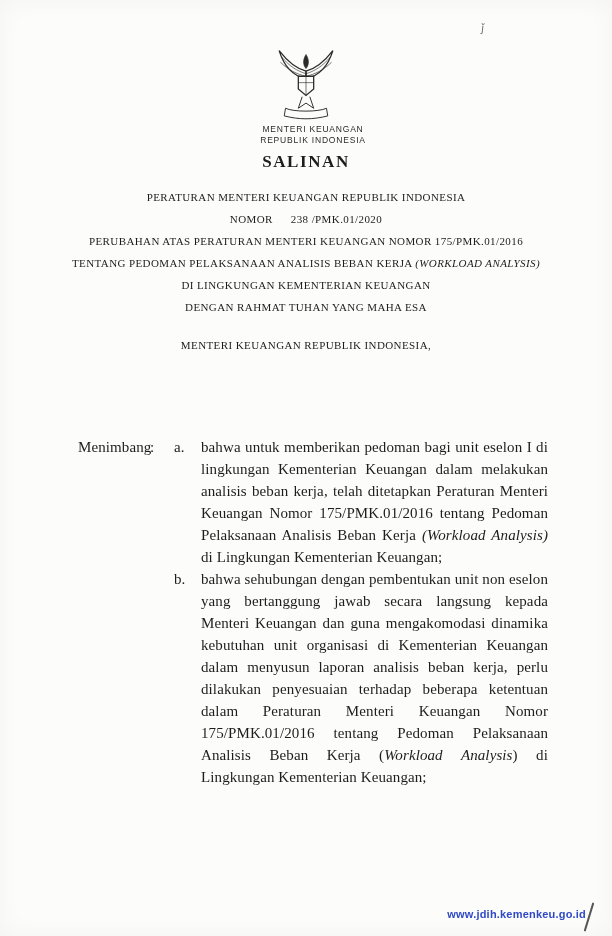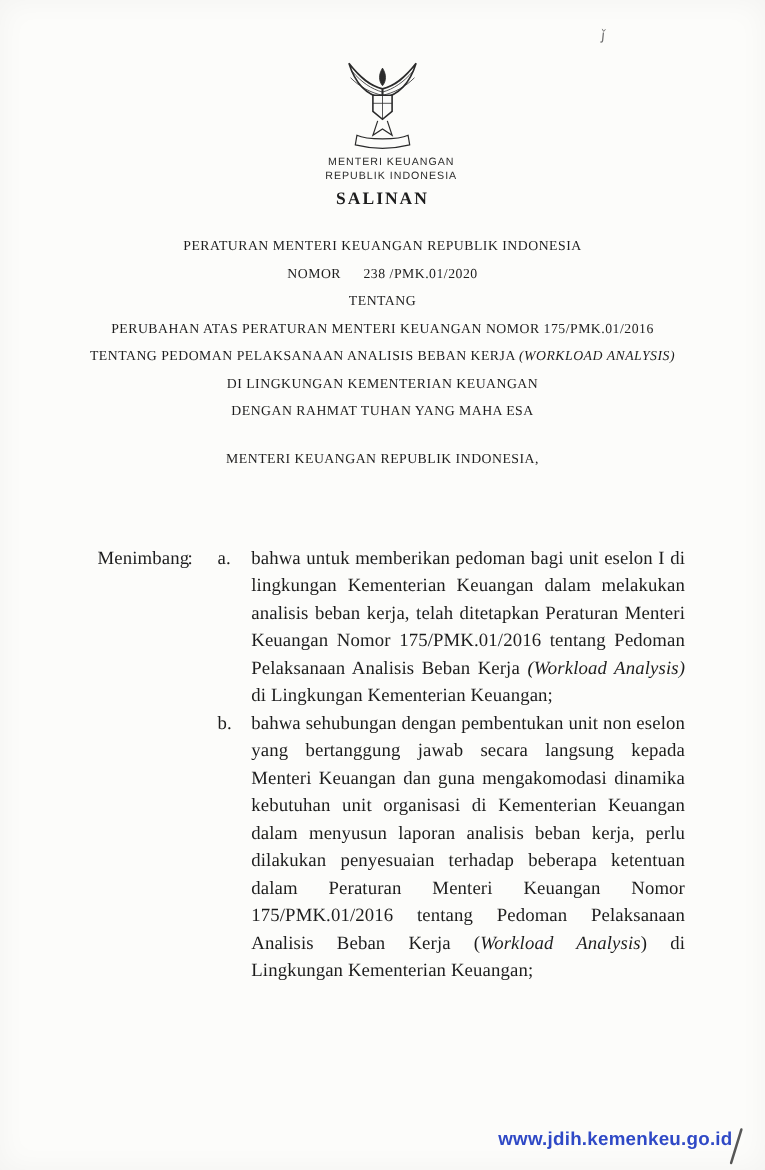--- a/index.html
+++ b/index.html
@@ -50,21 +50,21 @@
     padding-left: 14px;
   }
 
   .salinan {
     position: absolute;
     top: 152px;
     left: 0;
     width: 100%;
     text-align: center;
     font-weight: bold;
-    font-size: 14px;
+    font-size: 17px;
     letter-spacing: 1.6px;
   }
 
   .title-block {
     position: absolute;
     top: 186px;
     left: 71px;
     width: 470px;
     text-align: center;
     font-size: 11px;
@@ -96,21 +96,21 @@
   .m-text {
     text-align: justify;
     font-family: Liberation Serif, serif;
   }
 
   .footer-url {
     position: absolute;
     right: 26px;
     bottom: 16px;
     font-family: "Liberation Sans", sans-serif;
-    font-size: 15px;
+    font-size: 11px;
     font-weight: bold;
     color: #2f49c6;
     letter-spacing: 0.2px;
   }
   .pen-stroke {
     position: absolute;
     right: 22px;
     bottom: 4px;
     width: 2px;
     height: 30px;
@@ -150,21 +150,20 @@
   </div>
 
   <div class="salinan">SALINAN</div>
 
   <div class="title-block">
     <div>PERATURAN MENTERI KEUANGAN REPUBLIK INDONESIA</div>
     <div class="nomor-line">
       <span>NOMOR</span>
       <span>238 /PMK.01/2020</span>
     </div>
-    <div>TENTANG</div>
     <div><span>PERUBAHAN ATAS PERATURAN MENTERI KEUANGAN NOMOR 175/PMK.01/2016 TENTANG PEDOMAN PELAKSANAAN ANALISIS BEBAN KERJA </span><span class="it">(WORKLOAD ANALYSIS)</span><span> DI LINGKUNGAN KEMENTERIAN KEUANGAN</span></div>
     <div class="t-grace">DENGAN RAHMAT TUHAN YANG MAHA ESA</div>
     <div class="t-authority">MENTERI KEUANGAN REPUBLIK INDONESIA,</div>
   </div>
 
   <div class="body-block">
     <div class="m-label">Menimbang</div>
     <div class="m-colon">:</div>
     <div class="m-items">
 

